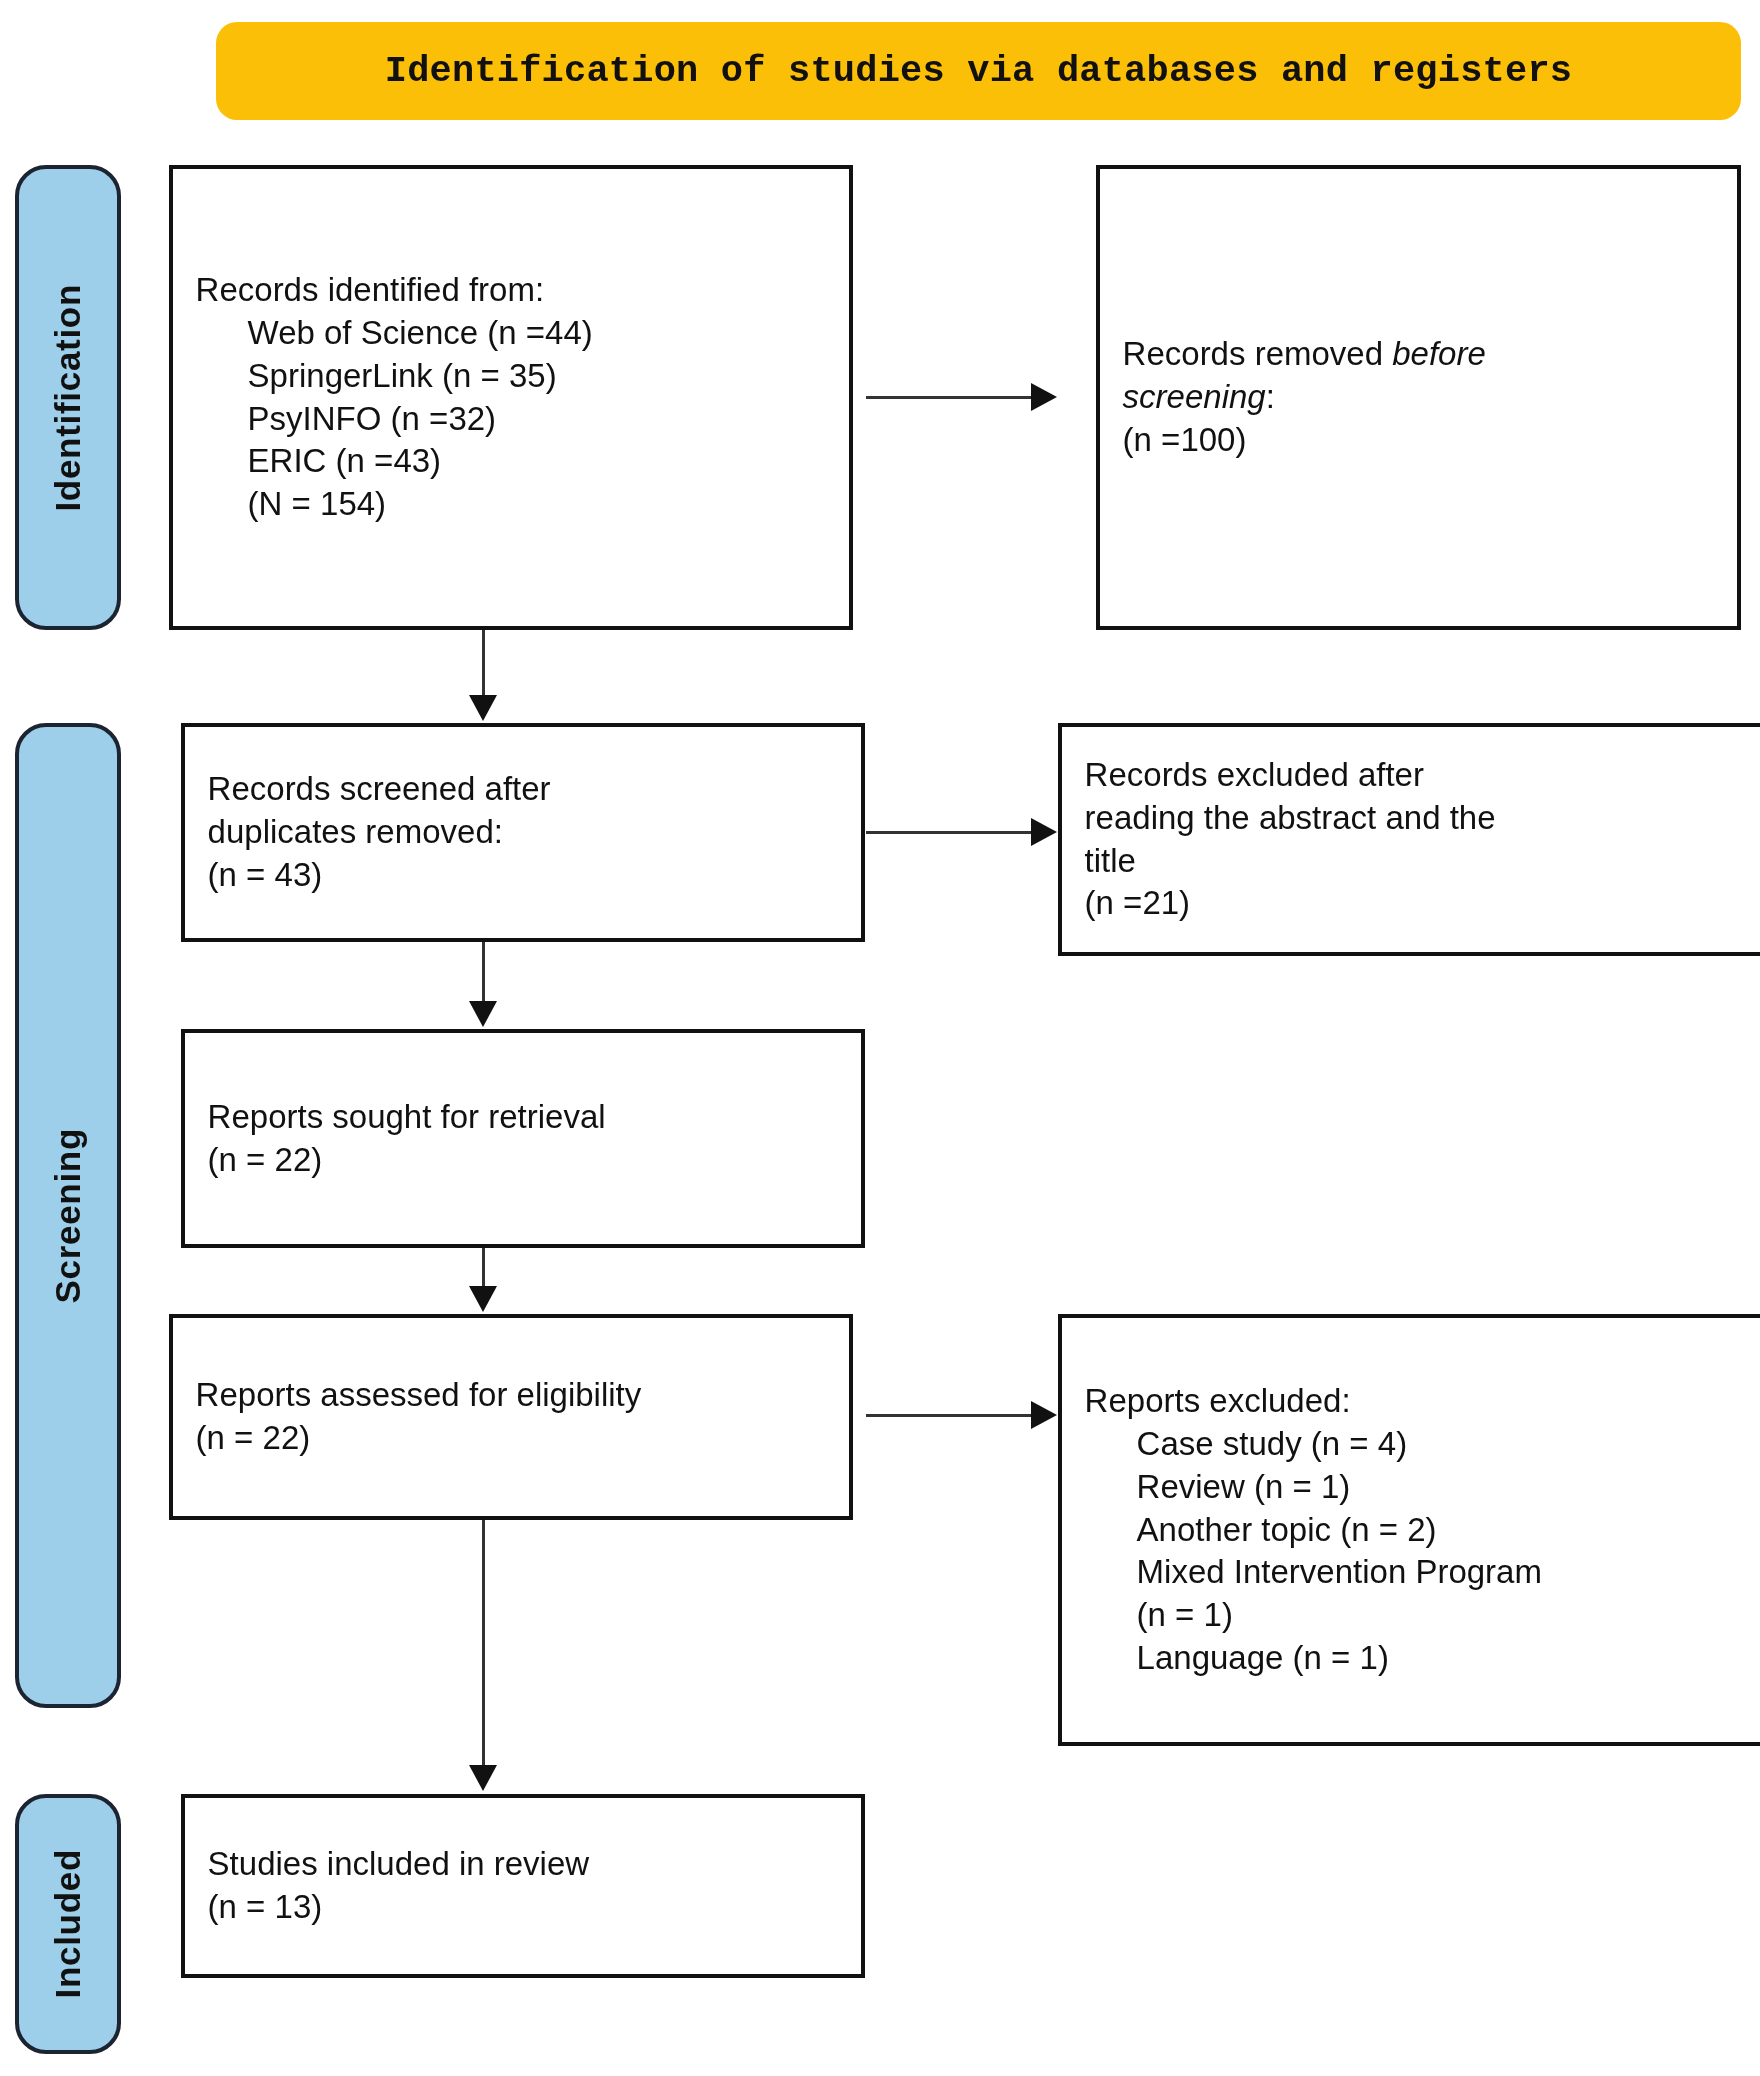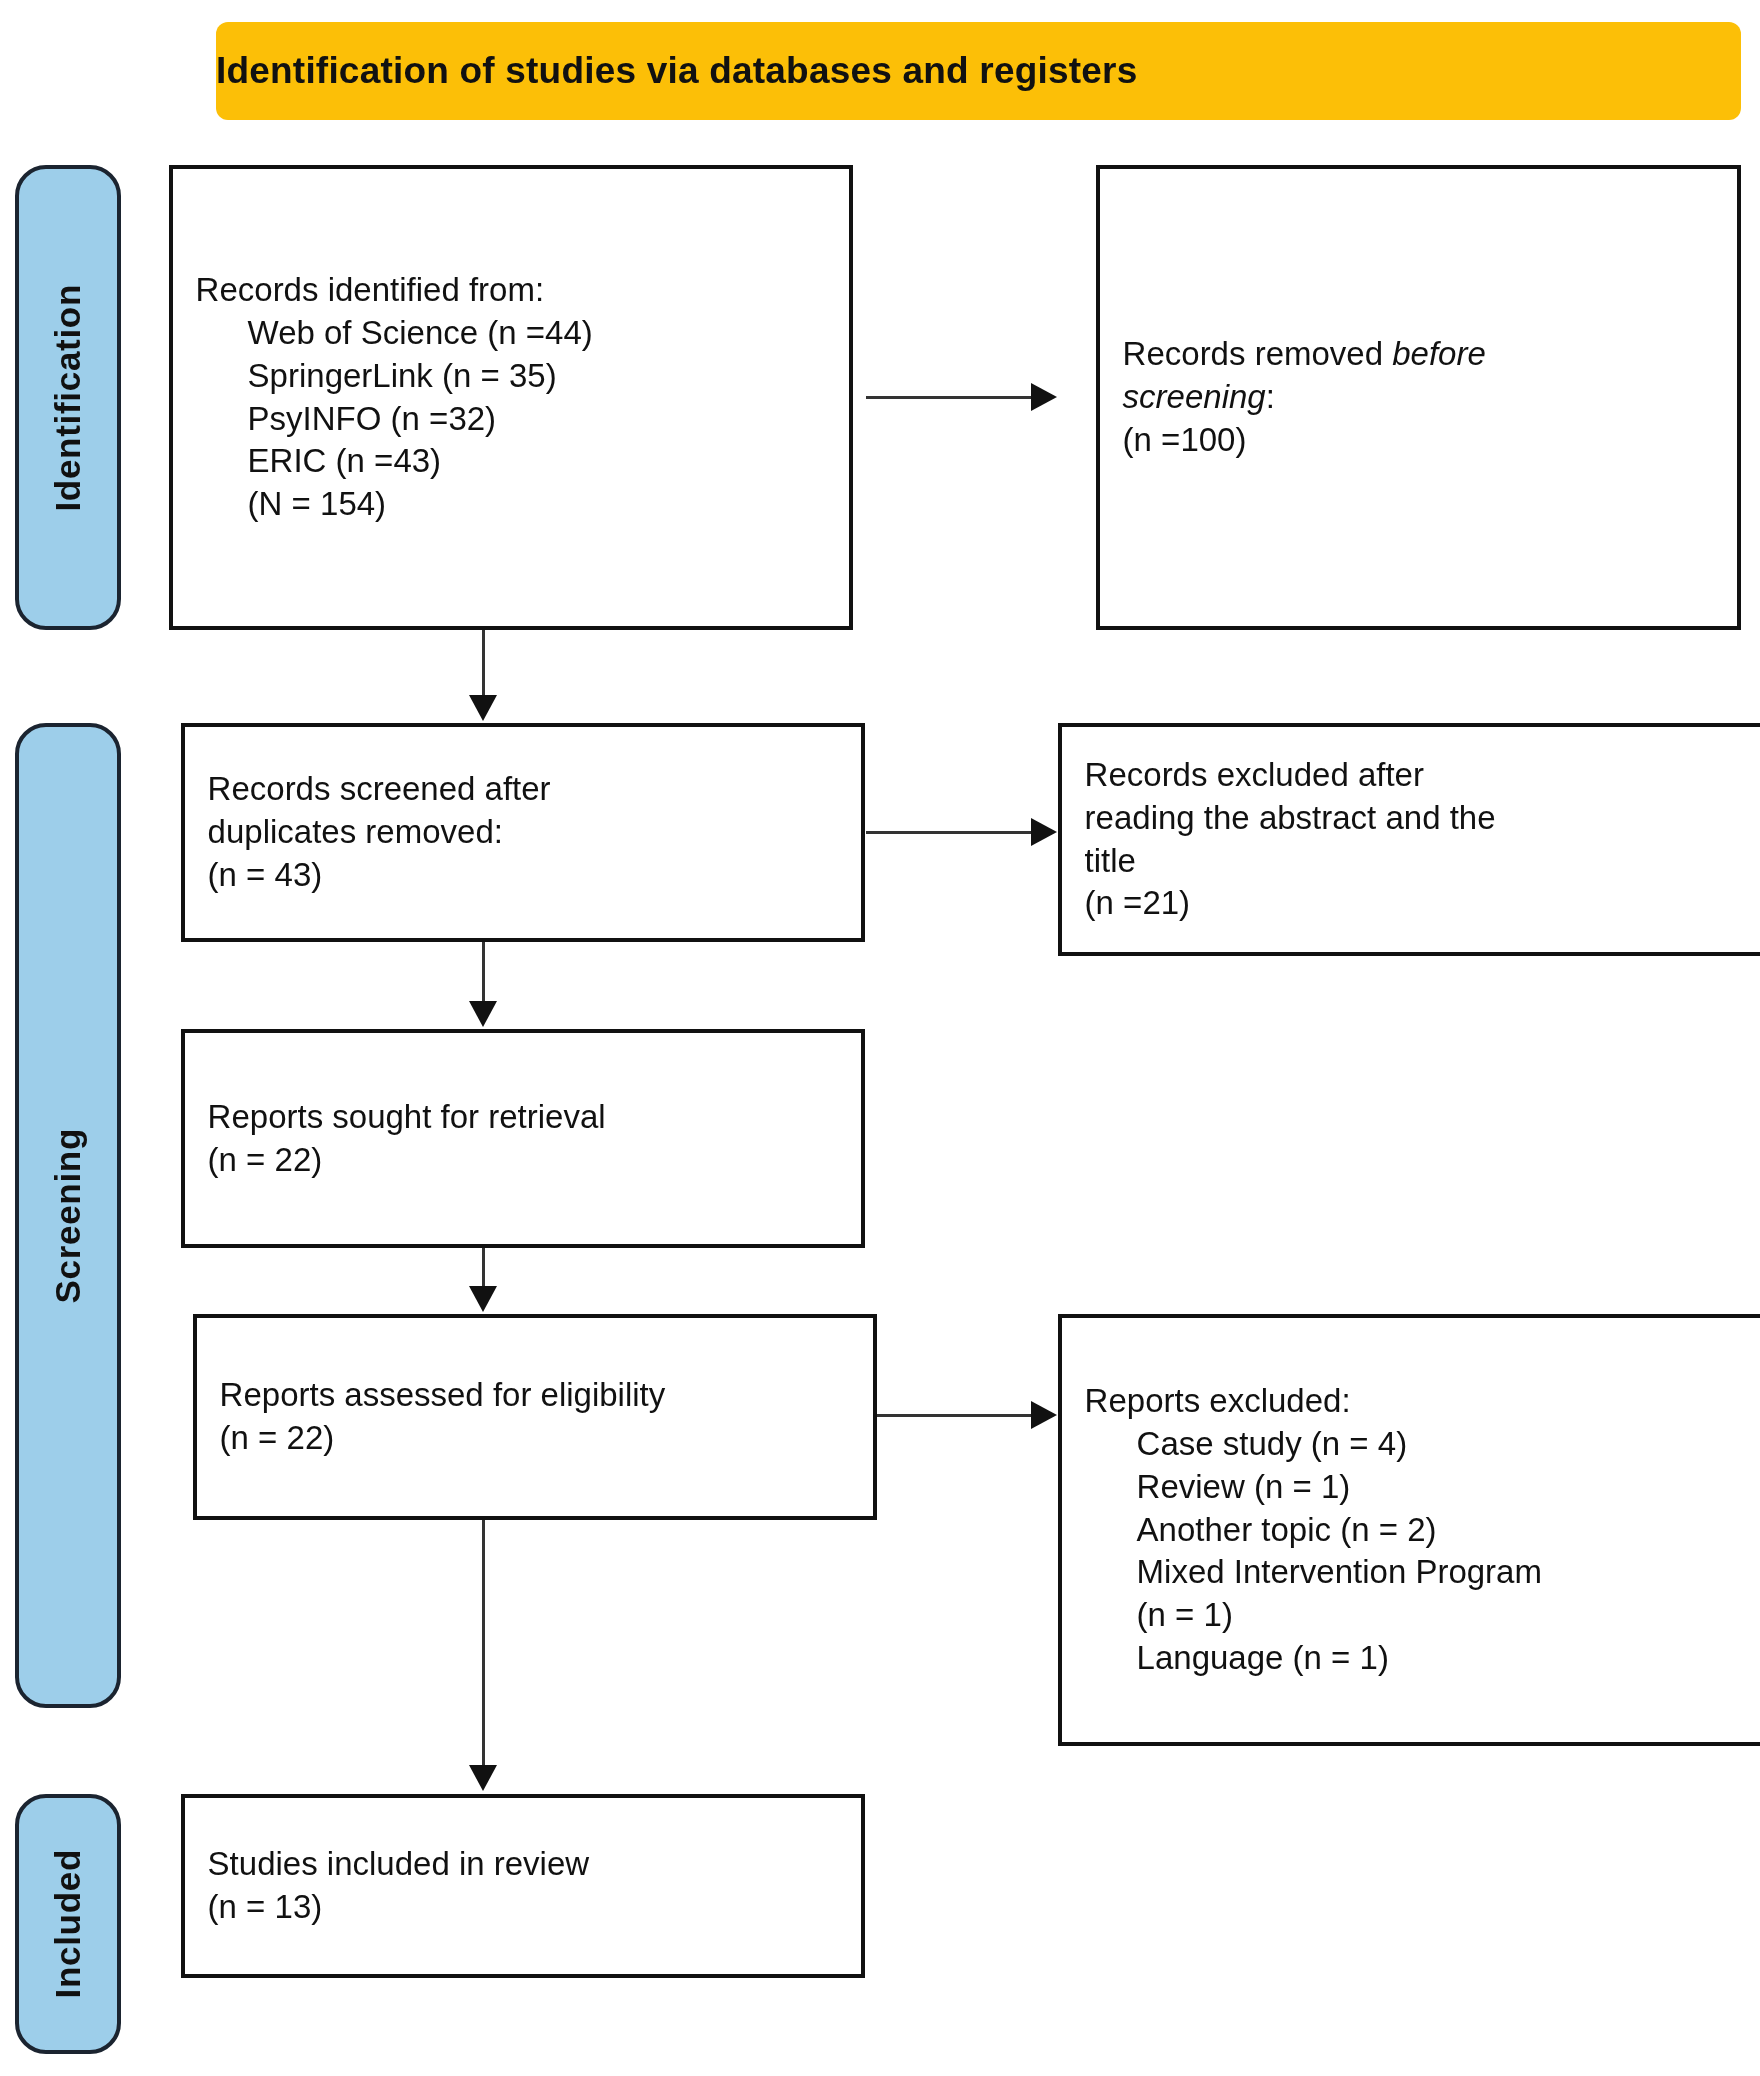--- a/index.html
+++ b/index.html
@@ -19,23 +19,25 @@
   }
 
   
   .banner {
     position: absolute;
     left: 216px;
     top: 22px;
     width: 1525px;
     height: 98px;
     background: #FCBF07;
-    border-radius: 12px;
+    border-radius: 21px;
     display: flex;
     align-items: center;
+    justify-content: center;
+    font-family: Liberation Mono, monospace;
   }
   .banner-title {
     font-size: 37px;
     font-weight: bold;
     color: #111111;
     letter-spacing: 0.2px;
     text-align: center;
     white-space: nowrap;
   }
 
@@ -82,21 +84,21 @@
     width: 100%;
   }
   .ln { white-space: nowrap; display: block; }
   .indent { padding-left: 52px; }
   em { font-style: italic; }
 
   
   #box-identified { left: 169px;  top: 165px;  width: 684px; height: 465px; }
   #box-screened   { left: 181px;  top: 723px; width: 684px; height: 219px; }
   #box-sought     { left: 181px;  top: 1029px; width: 684px; height: 219px; }
-  #box-assessed   { left: 193px;  top: 1314px; width: 684px; height: 206px; }
+  #box-assessed   { left: 169px;  top: 1314px; width: 684px; height: 206px; }
   #box-included   { left: 181px;  top: 1794px; width: 684px; height: 184px; }
 
   
   #box-removed        { left: 1058px; top: 165px;  width: 645px; height: 465px; margin-left: 38px; }
   #box-excl-abstract  { left: 1058px; top: 723px; width: 749px; height: 233px; }
   #box-excl-reports   { left: 1058px; top: 1314px; width: 711px; height: 432px; }
 
   
   .conn { position: absolute; }
   .vline { width: 2.7px; background: #333333; }

